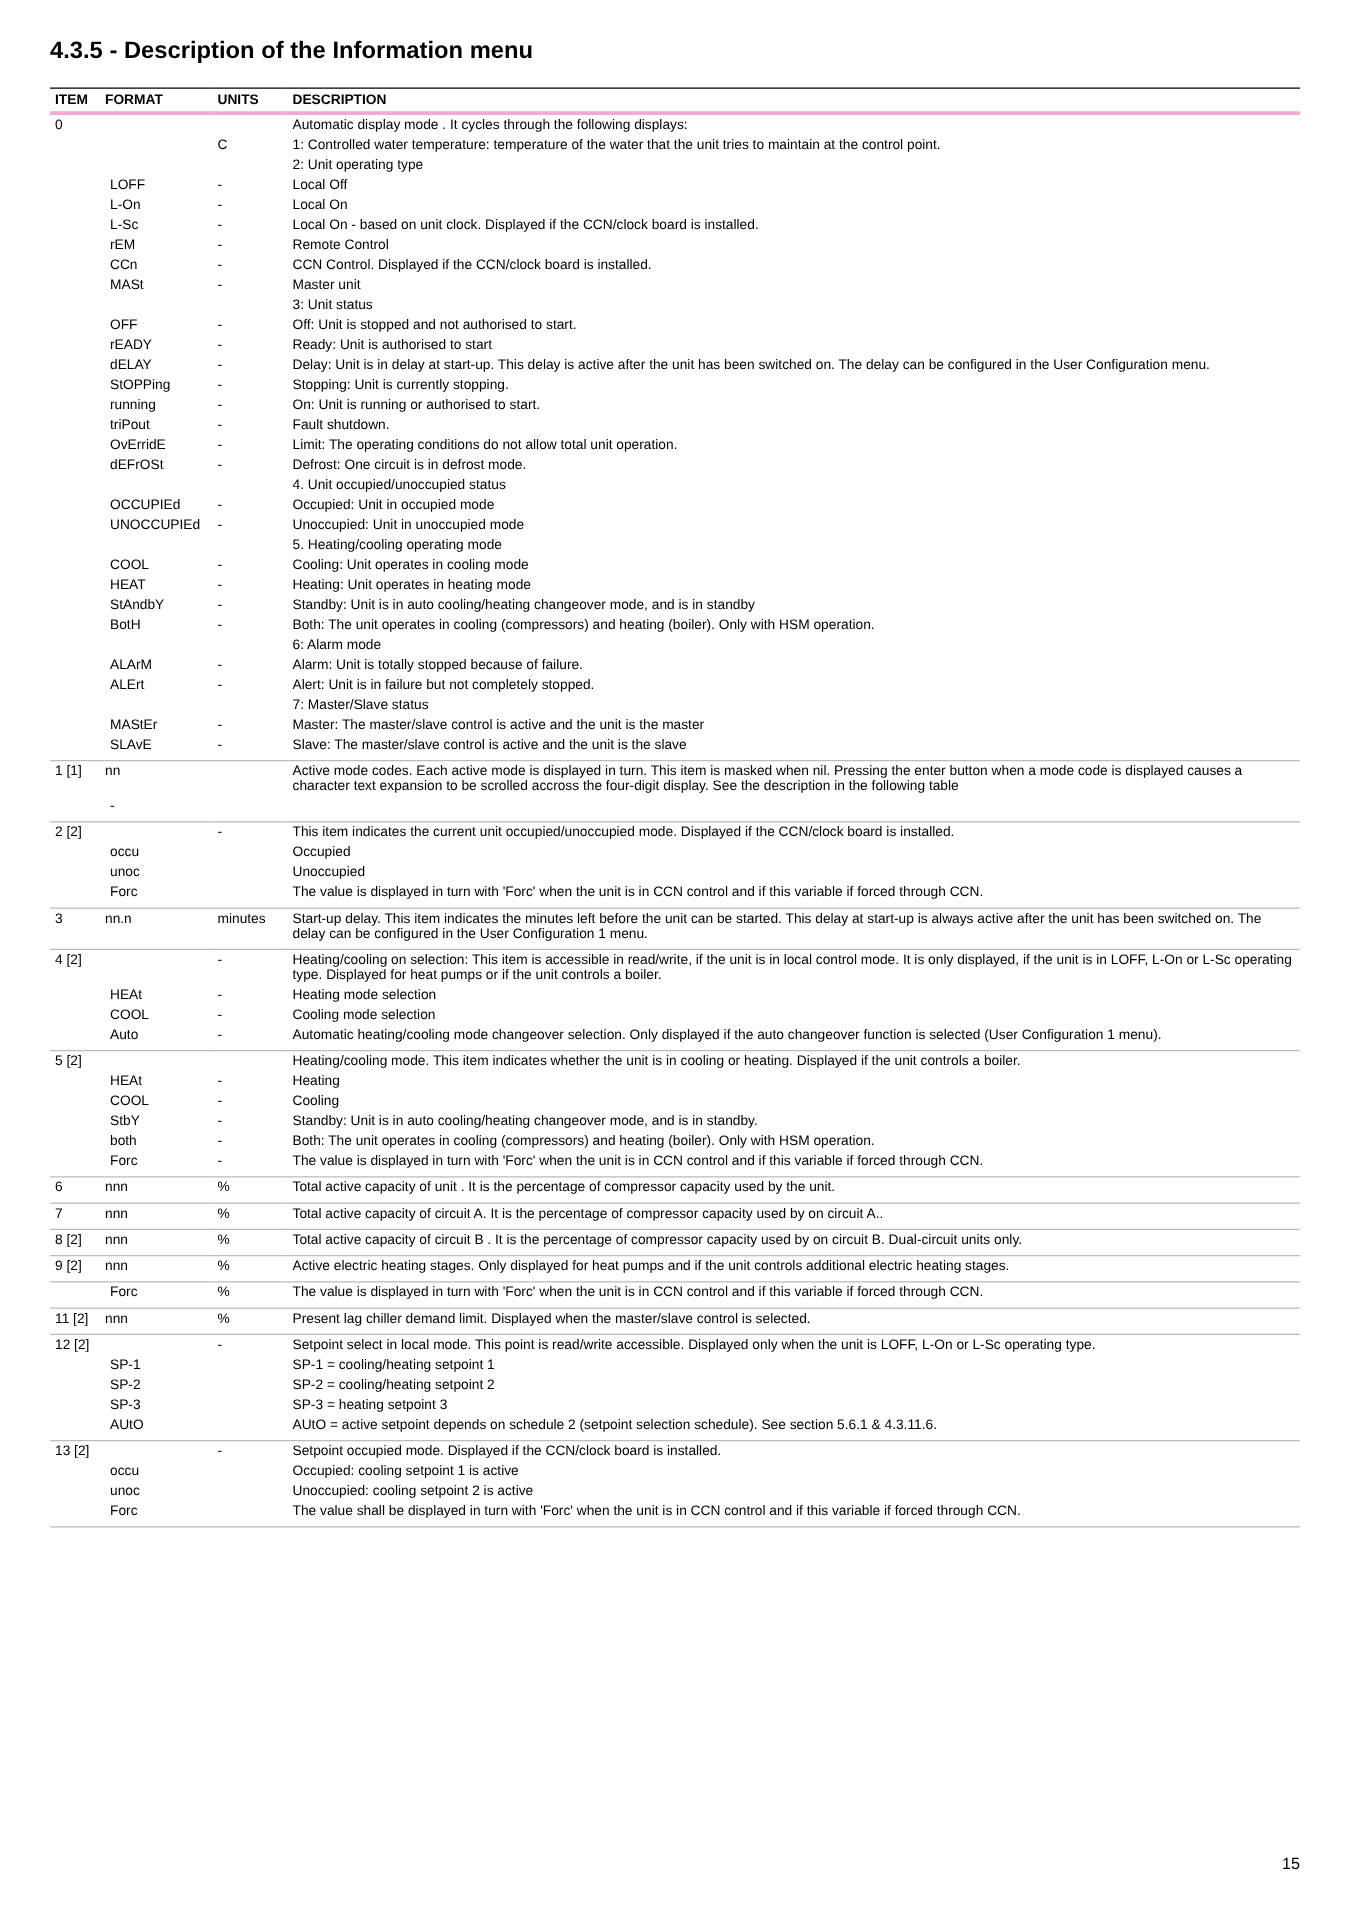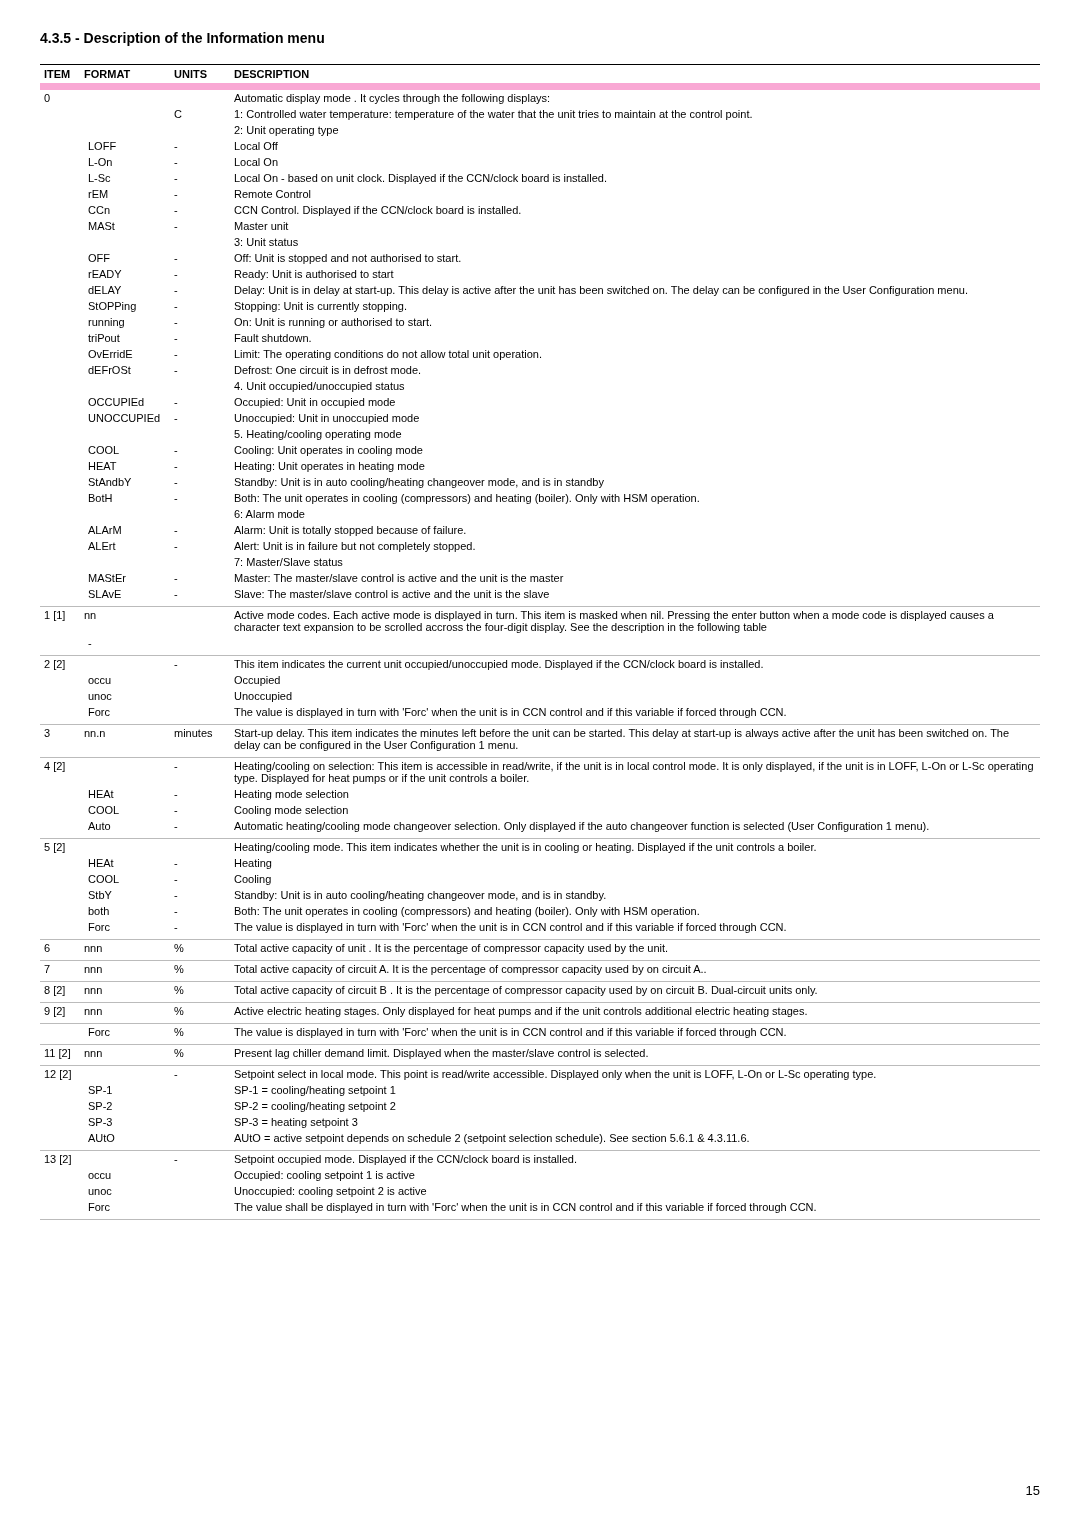--- a/index.html
+++ b/index.html
@@ -6,36 +6,36 @@
     body {
       font-family: Arial, Helvetica, sans-serif;
       font-size: 11px;
       background: #fff;
       color: #000;
       padding: 30px 40px;
       width: 1080px;
       min-height: 1528px;
     }
     h1 {
-      font-size: 14px;
+      font-size: 19px;
       font-weight: bold;
       margin-bottom: 18px;
     }
     .info-label {
       font-size: 11px;
       margin-bottom: 6px;
     }
     table.main-table {
       width: 100%;
       border-collapse: collapse;
       font-size: 11px;
     }
     table.main-table thead tr {
       border-top: 1px solid #000;
-      border-bottom: 7px solid #f9a8d4;
+      border-bottom: 3px solid #f9a8d4;
     }
     table.main-table th {
       text-align: left;
       font-weight: bold;
       padding: 3px 4px;
       font-size: 11px;
     }
     table.main-table td {
       padding: 2px 4px;
       vertical-align: top;

